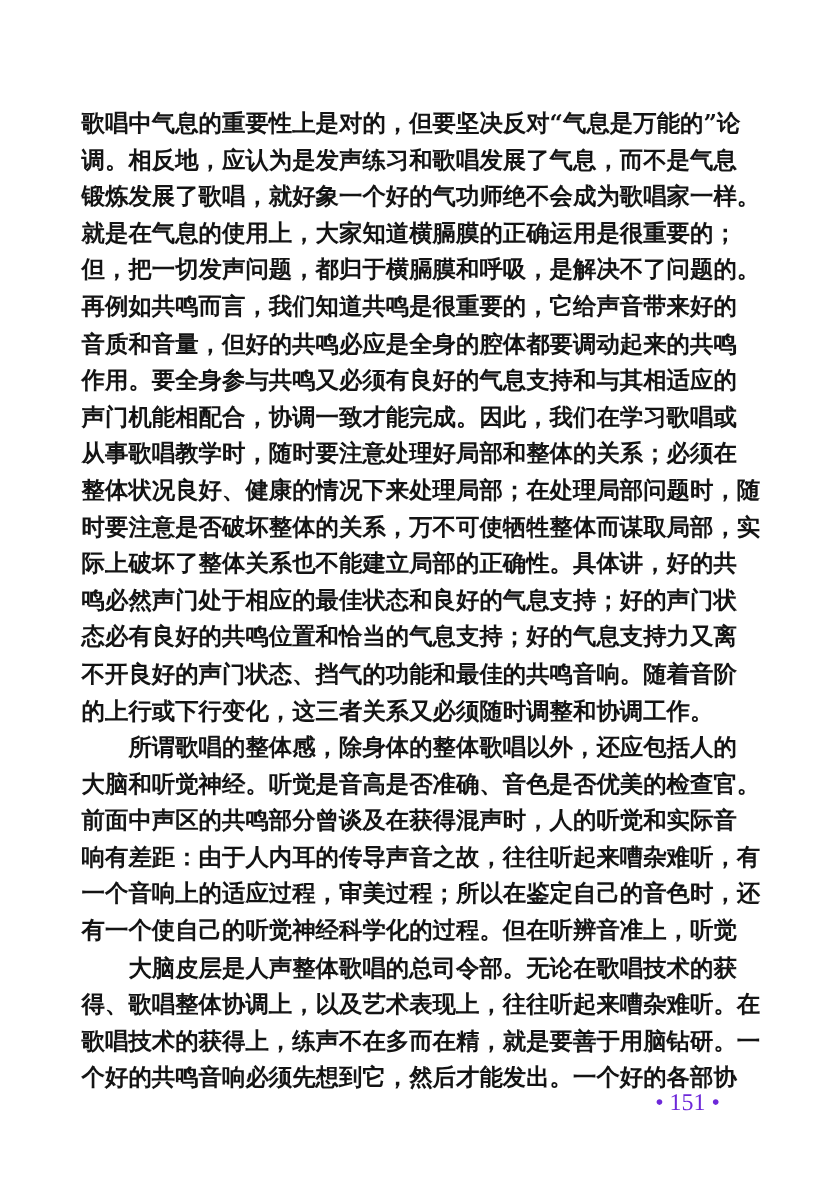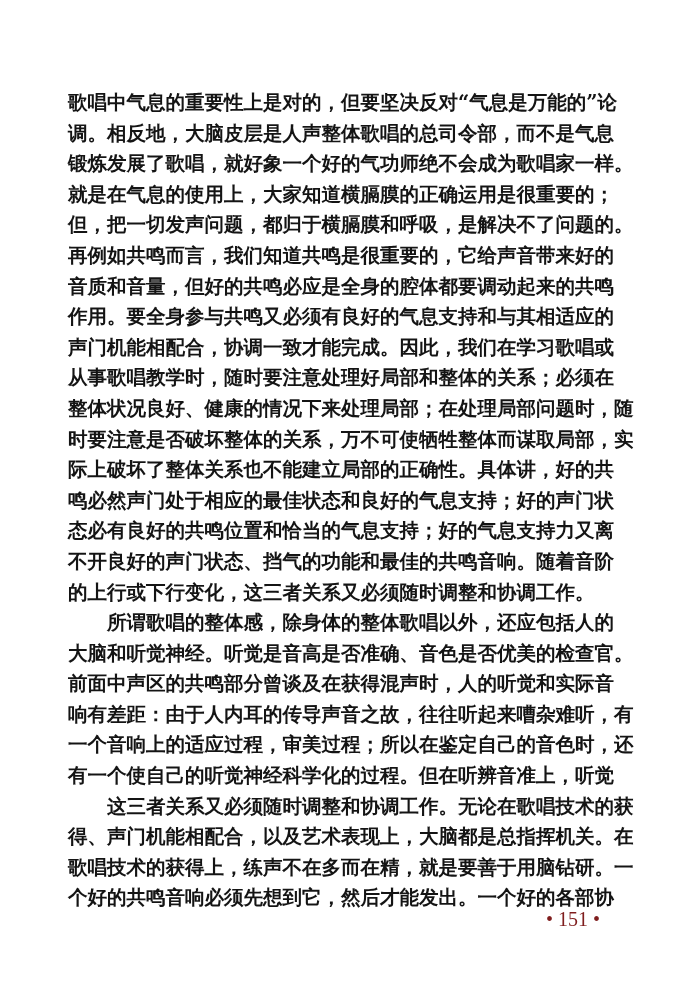--- a/index.html
+++ b/index.html
@@ -11,35 +11,35 @@
   .text-block { position: absolute; left: 68px; top: 88px; width: 546px; }
   .line {
     display: block; height: 30.6px; line-height: 30.6px; font-size: 19.5px;
     white-space: nowrap; text-align: justify; text-align-last: justify;
     letter-spacing: 0px; font-weight: bold;
   }
   .line.last { text-align-last: left; }
   .line.indent { padding-left: 39px; }
   .page-number {
     position: absolute; left: 546px; top: 908px; font-size: 20px;
-    font-family: "Liberation Serif", serif; color: #7f1d1d;
+    font-family: "Liberation Serif", serif; color: #6d28d9;
   }
   .watermark {
     position: absolute; left: 541px; top: 957px; font-size: 15px; color: #8a8a8a;
     font-family: "DejaVu Sans", sans-serif; text-shadow: 1px 2px 2px #cfcfcf;
   }
   .watermark .domain { color: #d88a5a; font-family: "DejaVu Sans", sans-serif; }
 </style>
 </head>
 <body>
 
 <div class="page">
   <div class="text-block" id="text-block">
       <span class="line">歌唱中气息的重要性上是对的，但要坚决反对“气息是万能的”论</span>
-      <span class="line">调。相反地，大脑皮层是人声整体歌唱的总司令部，而不是气息</span>
+      <span class="line">调。相反地，应认为是发声练习和歌唱发展了气息，而不是气息</span>
       <span class="line">锻炼发展了歌唱，就好象一个好的气功师绝不会成为歌唱家一样。</span>
       <span class="line">就是在气息的使用上，大家知道横膈膜的正确运用是很重要的；</span>
       <span class="line">但，把一切发声问题，都归于横膈膜和呼吸，是解决不了问题的。</span>
       <span class="line">再例如共鸣而言，我们知道共鸣是很重要的，它给声音带来好的</span>
       <span class="line">音质和音量，但好的共鸣必应是全身的腔体都要调动起来的共鸣</span>
       <span class="line">作用。要全身参与共鸣又必须有良好的气息支持和与其相适应的</span>
       <span class="line">声门机能相配合，协调一致才能完成。因此，我们在学习歌唱或</span>
       <span class="line">从事歌唱教学时，随时要注意处理好局部和整体的关系；必须在</span>
       <span class="line">整体状况良好、健康的情况下来处理局部；在处理局部问题时，随</span>
       <span class="line">时要注意是否破坏整体的关系，万不可使牺牲整体而谋取局部，实</span>
@@ -47,19 +47,19 @@
       <span class="line">鸣必然声门处于相应的最佳状态和良好的气息支持；好的声门状</span>
       <span class="line">态必有良好的共鸣位置和恰当的气息支持；好的气息支持力又离</span>
       <span class="line">不开良好的声门状态、挡气的功能和最佳的共鸣音响。随着音阶</span>
       <span class="line last">的上行或下行变化，这三者关系又必须随时调整和协调工作。</span>
       <span class="line indent">所谓歌唱的整体感，除身体的整体歌唱以外，还应包括人的</span>
       <span class="line">大脑和听觉神经。听觉是音高是否准确、音色是否优美的检查官。</span>
       <span class="line">前面中声区的共鸣部分曾谈及在获得混声时，人的听觉和实际音</span>
       <span class="line">响有差距：由于人内耳的传导声音之故，往往听起来嘈杂难听，有</span>
       <span class="line">一个音响上的适应过程，审美过程；所以在鉴定自己的音色时，还</span>
       <span class="line">有一个使自己的听觉神经科学化的过程。但在听辨音准上，听觉</span>
-      <span class="line indent">这三者关系又必须随时调整和协调工作。无论在歌唱技术的获</span>
-      <span class="line">得、声门机能相配合，以及艺术表现上，大脑都是总指挥机关。在</span>
+      <span class="line indent">大脑皮层是人声整体歌唱的总司令部。无论在歌唱技术的获</span>
+      <span class="line">得、歌唱整体协调上，以及艺术表现上，往往听起来嘈杂难听。在</span>
       <span class="line">歌唱技术的获得上，练声不在多而在精，就是要善于用脑钻研。一</span>
       <span class="line">个好的共鸣音响必须先想到它，然后才能发出。一个好的各部协</span>
     </div>
   <div class="page-number">• 151 •</div>
 </div>
 
 </body></html>

